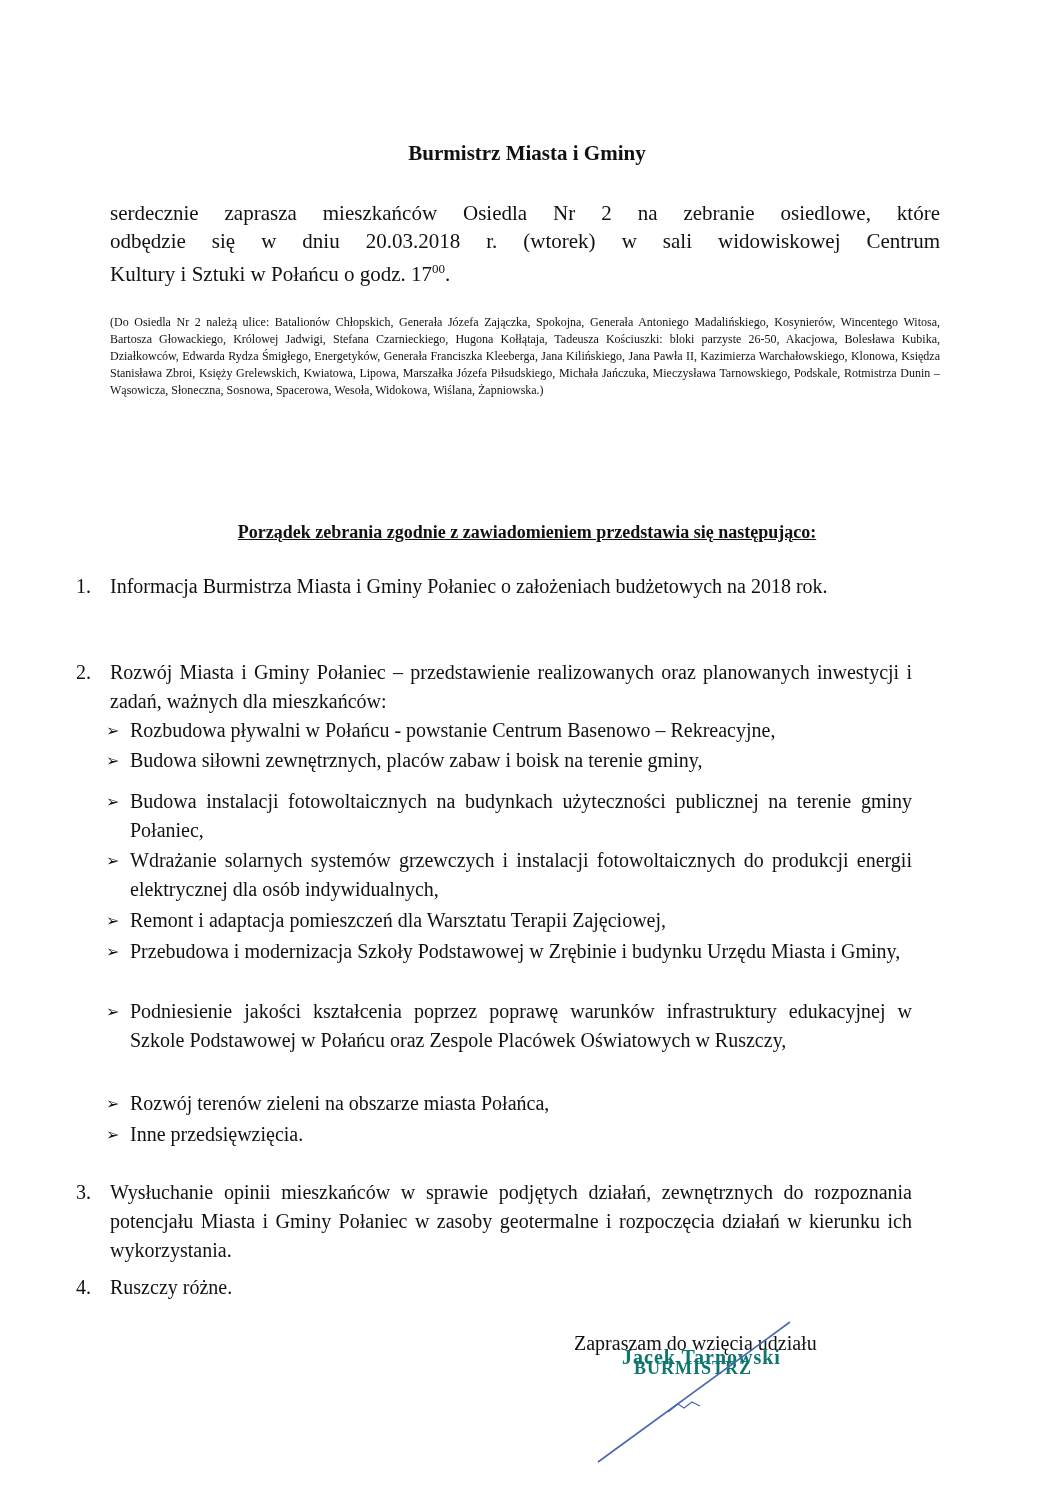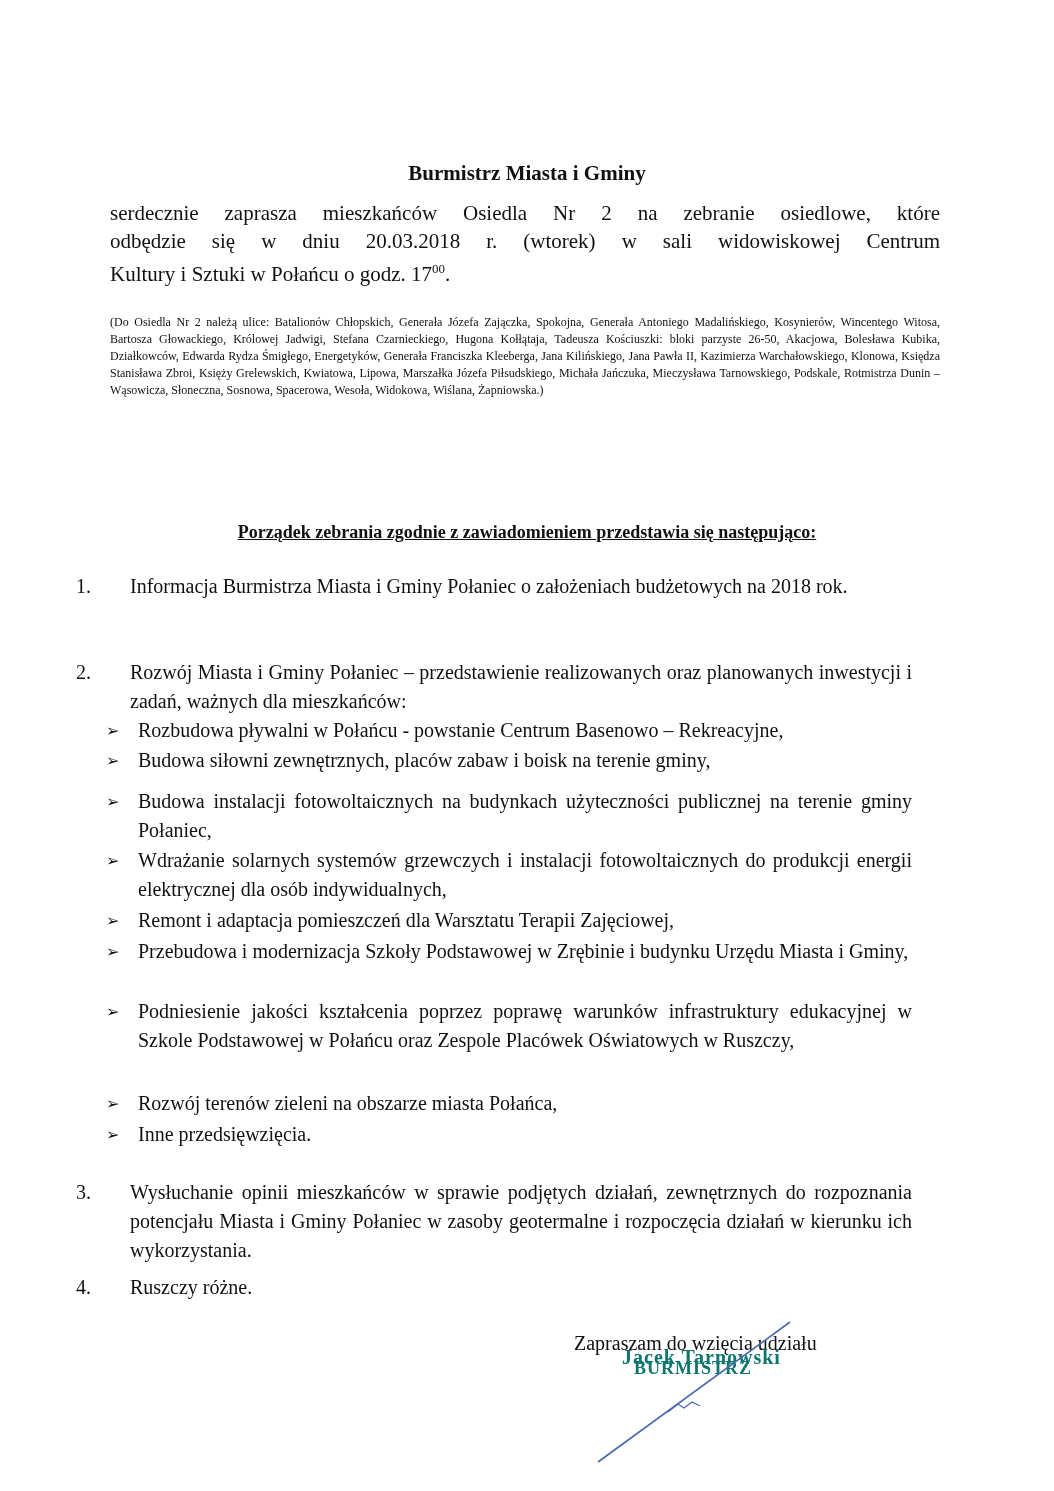--- a/index.html
+++ b/index.html
@@ -1,32 +1,32 @@
 <!DOCTYPE html>
 <html><head>
 <meta charset="utf-8">
 <style>
   html, body { margin: 0; padding: 0; background: #ffffff; }
   body { width: 1054px; height: 1491px; position: relative; overflow: hidden;
          font-family: "Liberation Serif", serif; color: #111; }
-  .title { position: absolute; left: 0; width: 1054px; top: 161px; text-align: center;
+  .title { position: absolute; left: 0; width: 1054px; top: 141px; text-align: center;
            font-weight: bold; font-size: 21px; }
   .intro { position: absolute; left: 110px; width: 830px; top: 200px; font-weight: normal;
            font-size: 21px; line-height: 27.5px; text-align: justify; }
   .intro sup { font-size: 13px; }
   .streets { position: absolute; left: 110px; width: 830px; top: 314px; font-size: 12px;
              line-height: 17px; text-align: justify; }
   .agenda-heading { position: absolute; left: 0; width: 1054px; top: 522px; text-align: center;
                     font-weight: bold; font-size: 18px; text-decoration: underline; }
   .item { position: absolute; left: 76px; width: 836px; font-size: 20px; line-height: 29px; }
   .item .num { position: absolute; left: 0; top: 0; }
-  .item .text { margin-left: 54px; text-align: justify; text-align-last: left; }
+  .item .text { margin-left: 34px; text-align: justify; text-align-last: left; }
   .bullet { position: absolute; left: 106px; width: 806px; font-size: 20px; line-height: 29px; }
   .bullet .arrow { position: absolute; left: 0; top: 0; font-size: 16px; font-family: "DejaVu Sans", sans-serif; }
-  .bullet .text { margin-left: 32px; text-align: justify; text-align-last: left; }
+  .bullet .text { margin-left: 24px; text-align: justify; text-align-last: left; }
   .jl { text-align-last: justify !important; display:block; }
   .closing { position: absolute; left: 574px; top: 1332px; font-size: 20px; text-align: right; }
   .stamp { position: absolute; font-family: "Liberation Serif", serif; font-weight: bold;
            color: #0f766e; letter-spacing: 1px; }
   .stamp-title { left: 634px; top: 1358px; font-size: 18px; }
   .stamp-name { left: 622px; top: 1346px; font-size: 20px; }
   .sig { position: absolute; left: 0; top: 0; width: 1054px; height: 1491px; pointer-events: none; }
 </style>
 </head>
 <body>

